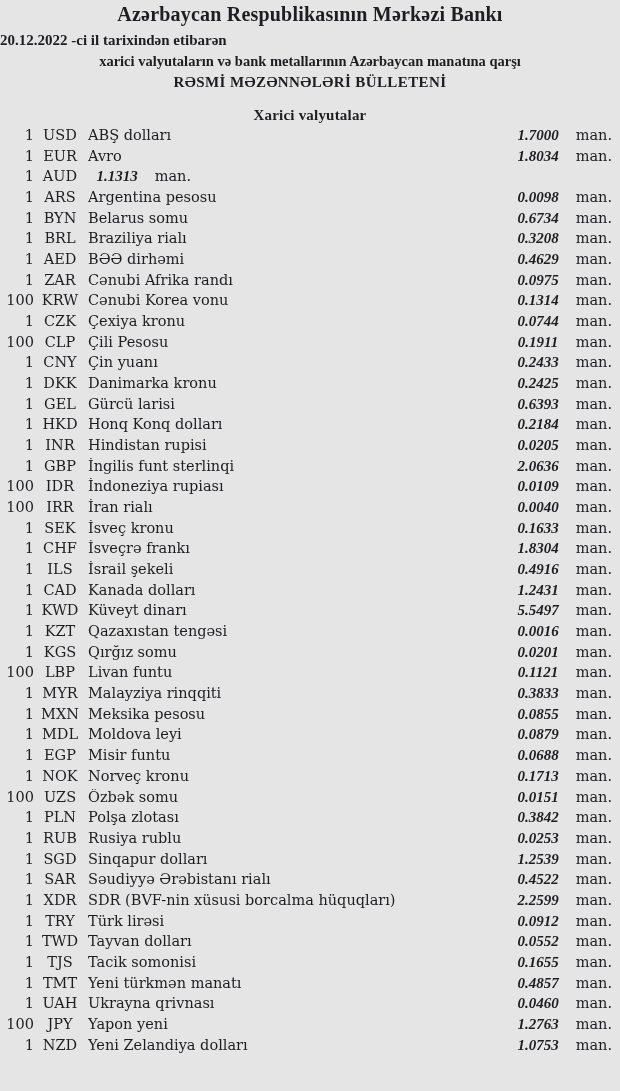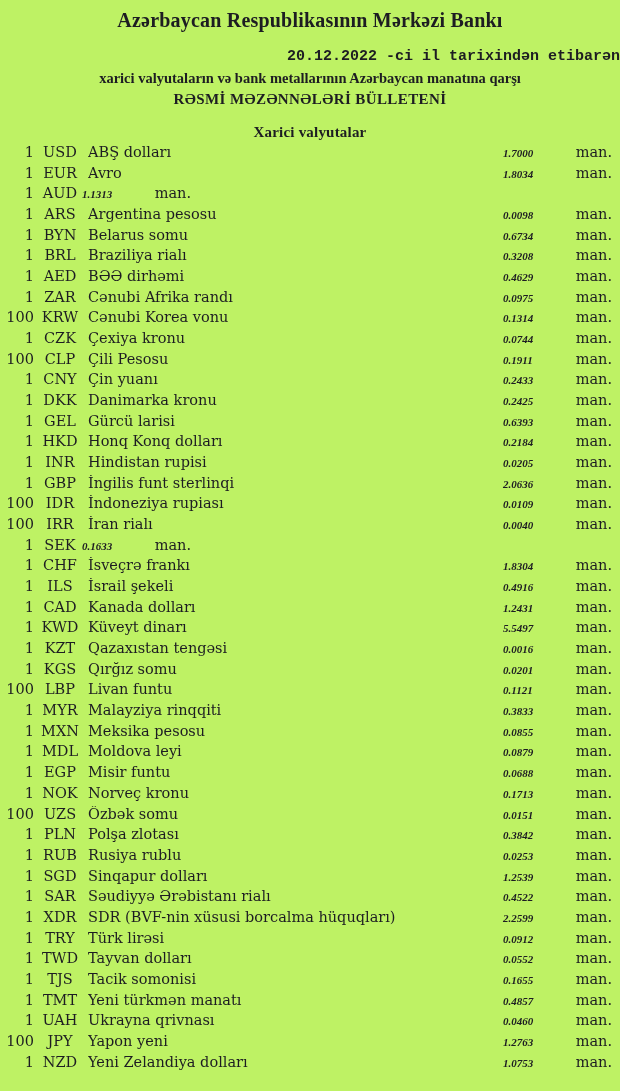--- a/index.html
+++ b/index.html
@@ -10,39 +10,39 @@
   body {
     width: 620px;
     height: 1091px;
     overflow: hidden;
     color: #1d1d22;
     font-family: "Liberation Serif", "DejaVu Serif", serif;
   }
   .doc {
     width: 620px;
     height: 1091px;
-    padding-top: 8px;
+    padding-top: 2px;
     box-sizing: border-box;
-    background: #bef264;
+    background: #e5e5e5;
   }
   .title {
     font-family: "Liberation Serif", serif;
     font-weight: bold;
     font-size: 20px;
     line-height: 24px;
     text-align: center;
     letter-spacing: 0.2px;
   }
   .date-line {
-    margin-top: 16px;
-    font-family: Liberation Mono, monospace;
+    margin-top: 5px;
+    font-family: Liberation Serif, serif;
     font-weight: bold;
     font-size: 15px;
     line-height: 18px;
-    text-align: right;
+    text-align: left;
   }
   .sub1 {
     margin-top: 3px;
     font-family: "Liberation Serif", serif;
     font-weight: bold;
     font-size: 14.5px;
     line-height: 18px;
     text-align: center;
   }
   .sub2 {
@@ -87,25 +87,25 @@
     text-align: center;
   }
   .name {
     flex: 1 1 auto;
     margin-left: 6px;
     overflow: hidden;
   }
   .rate {
     width: 70px;
     flex: none;
-    text-align: left;
+    text-align: center;
     font-family: "Liberation Serif", serif;
     font-weight: bold;
     font-style: italic;
-    font-size: 11px;
+    font-size: 15px;
   }
   .unit {
     width: 38px;
     flex: none;
     margin-left: 1px;
     text-align: right;
   }
 </style>
 </head>
 <body>
@@ -268,20 +268,21 @@
     <span class="qty">100</span>
     <span class="code">IRR</span>
     <span class="name">İran rialı</span>
     <span class="rate">0.0040</span>
     <span class="unit">man.</span>
   </div>
 
   <div class="row">
     <span class="qty">1</span>
     <span class="code">SEK</span>
+    <span class="name">İsveç kronu</span>
     <span class="rate">0.1633</span>
     <span class="unit">man.</span>
   </div>
 
   <div class="row">
     <span class="qty">1</span>
     <span class="code">CHF</span>
     <span class="name">İsveçrə frankı</span>
     <span class="rate">1.8304</span>
     <span class="unit">man.</span>

